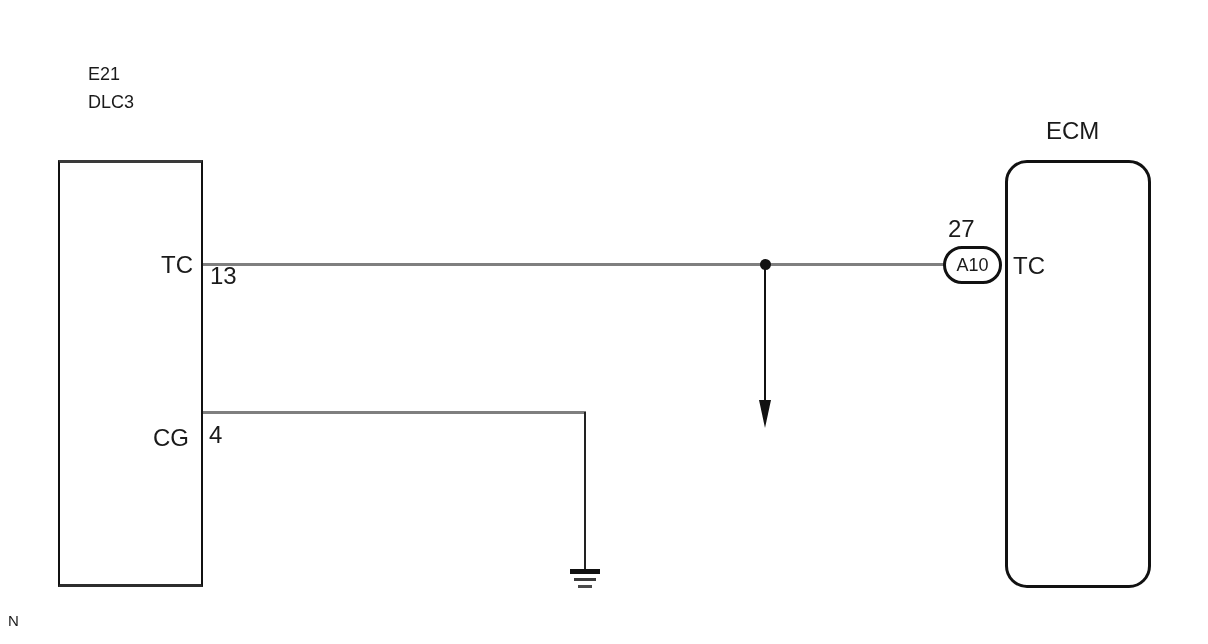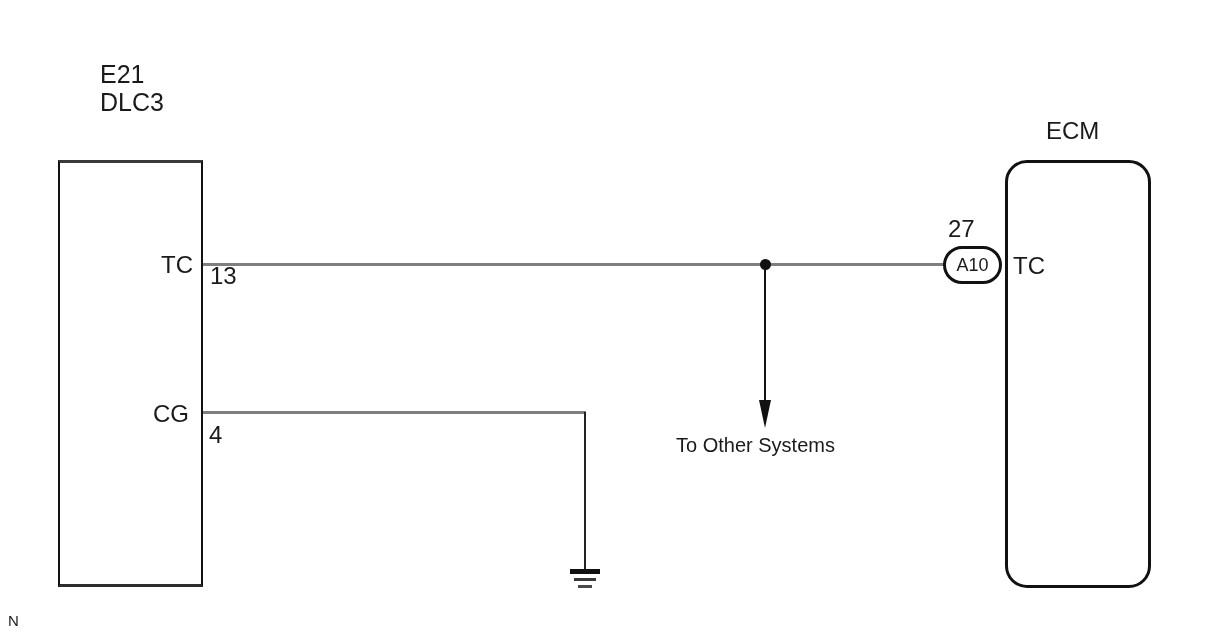--- a/index.html
+++ b/index.html
@@ -39,22 +39,22 @@
   
   .ecm-box {
     left: 1005px; top: 160px;
     width: 146px; height: 428px;
     border: 3px solid #111;
     border-radius: 22px;
     box-sizing: border-box;
     background: #ffffff;
   }
   .conn-title {
-    left: 100px; top: 60px;
-    font-size: 25px;
+    left: 88px; top: 60px;
+    font-size: 18px;
     line-height: 28px;
   }
   .wire {
     position: absolute;
     height: 3px;
     background: #7f7f7f;
   }
   .wire-tc { left: 203px; top: 263px; width: 742px; }
   .wire-cg { left: 203px; top: 411px; width: 383px; }
   .junction-dot {
@@ -92,21 +92,21 @@
     box-sizing: border-box;
     background: #ffffff;
     display: flex;
     align-items: center;
     justify-content: center;
     font-size: 18px;
     z-index: 3;
   }
   .lbl-tc-left    { left: 161px; top: 253px; }
   .lbl-pin-13     { left: 210px; top: 264px; }
-  .lbl-cg         { left: 153px; top: 402px; }
+  .lbl-cg         { left: 153px; top: 426px; }
   .lbl-pin-4      { left: 209px; top: 423px; }
   .lbl-pin-27     { left: 948px; top: 217px; }
   .lbl-tc-right   { left: 1013px; top: 254px; }
   .lbl-ecm        { left: 1046px; top: 119px; }
   .lbl-branch     { left: 676px; top: 435px; font-size: 20px; }
   .lbl-footnote   { left: 8px;  top: 613px; font-size: 15px; }
 </style>
 </head>
 <body>
 
@@ -142,17 +142,16 @@
 
   <span class="label lbl-pin-27">27</span>
   <div class="abs pin-oval">
     <span>A10</span>
   </div>
 
   <div class="abs ecm-box"></div>
   <span class="label lbl-ecm">ECM</span>
   <span class="label lbl-tc-right">TC</span>
 
-  <span class="label lbl-branch">To Other Systems</span>
 
   <span class="label lbl-footnote">N</span>
 
 </div>
 
 </body></html>

